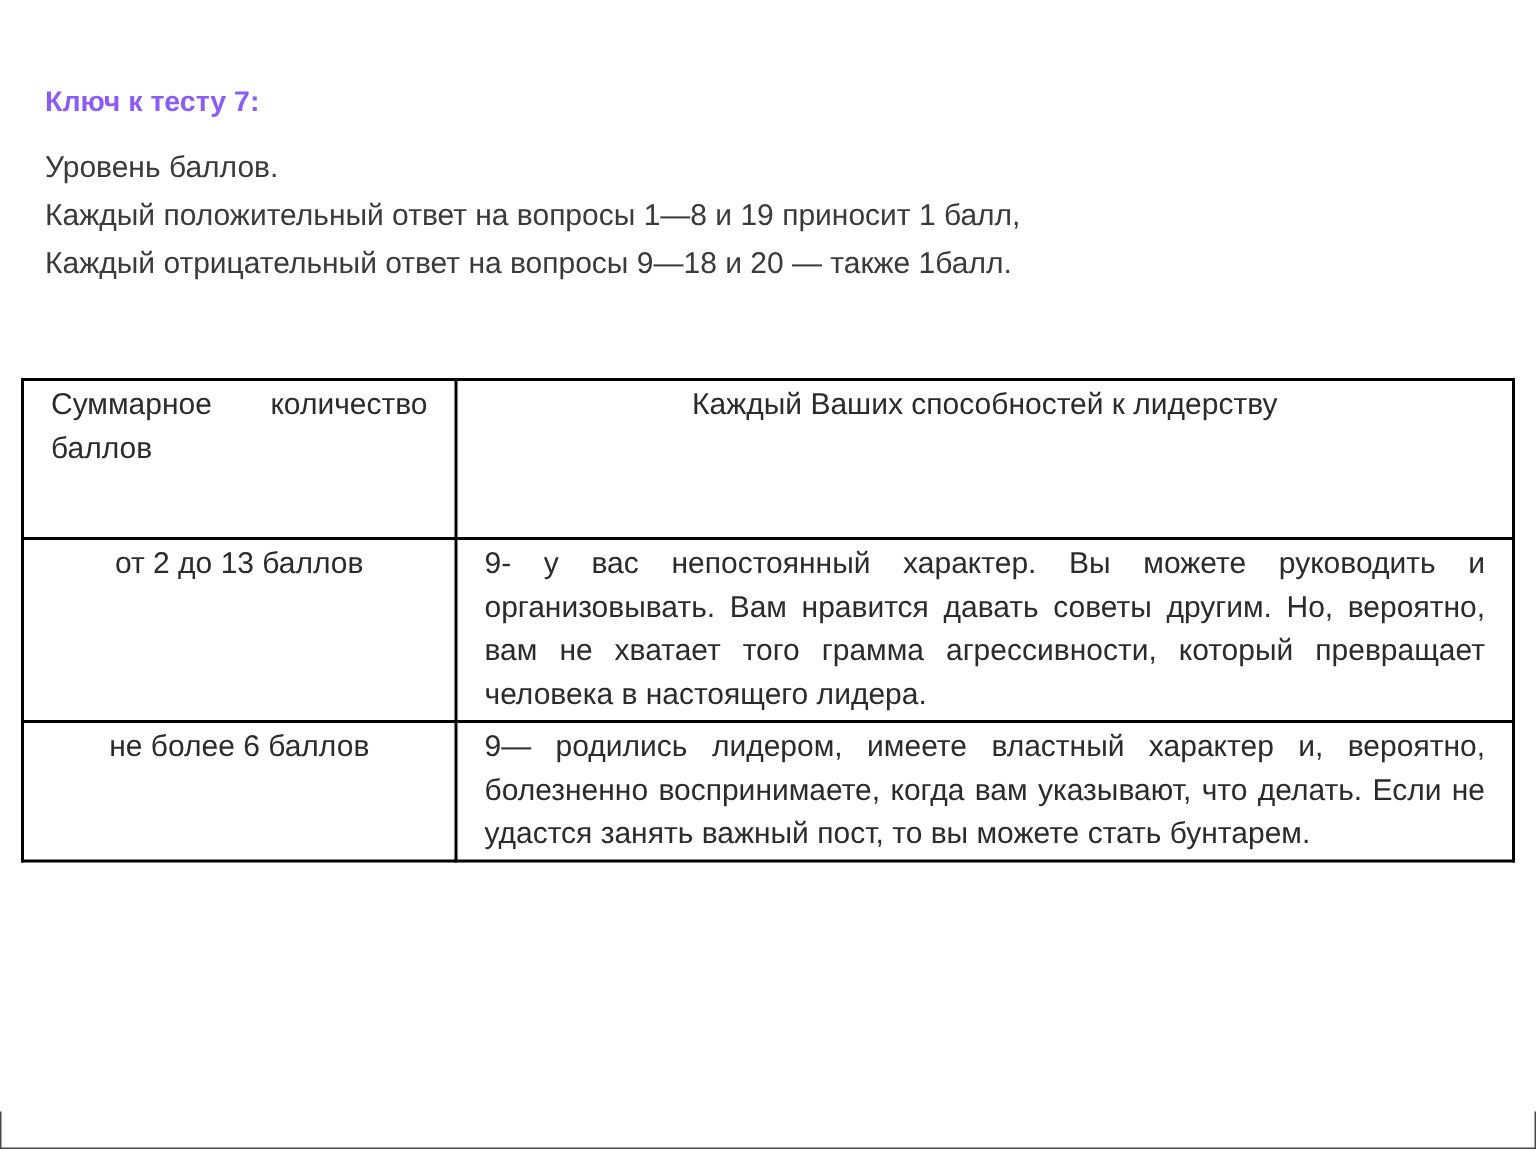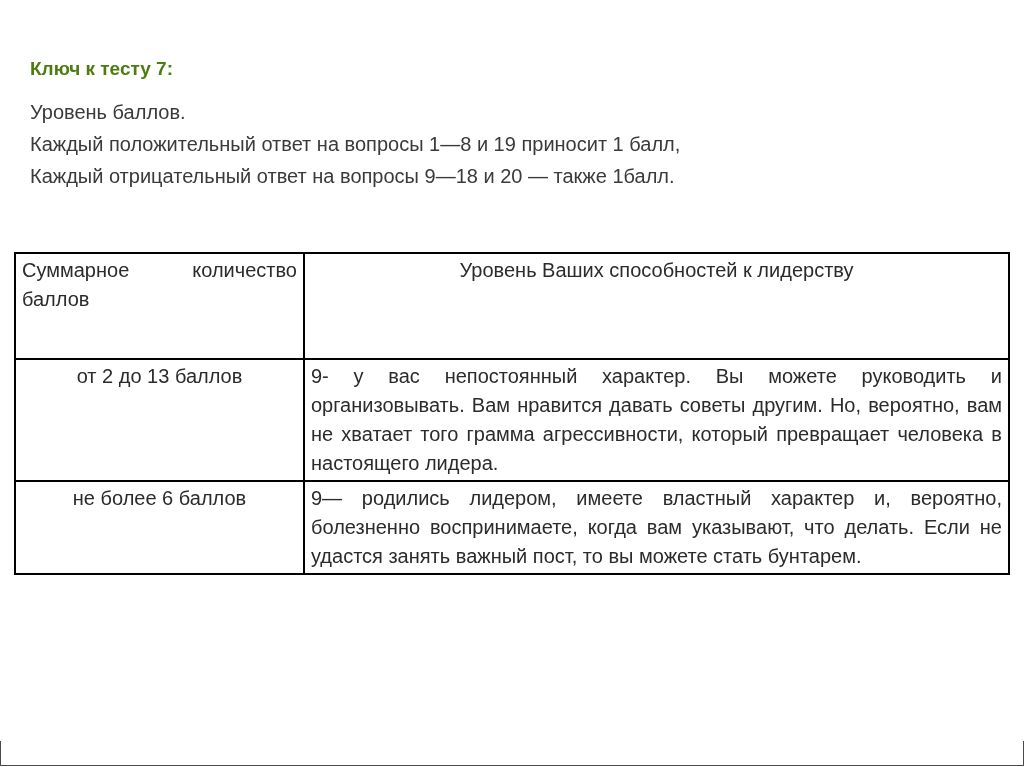--- a/index.html
+++ b/index.html
@@ -14,21 +14,21 @@
     color: #3a3a3a;
     position: relative;
     overflow: hidden;
   }
   .page-title {
     position: absolute;
     left: 30px;
     top: 58px;
     font-size: 19px;
     font-weight: bold;
-    color: #4d7c0f;
+    color: #8b5cf6;
   }
   .intro-block {
     position: absolute;
     left: 30px;
     top: 96px;
     font-size: 20px;
     line-height: 32px;
     color: #3a3a3a;
   }
   .table-wrap {
@@ -41,21 +41,21 @@
     width: 100%;
     border-collapse: collapse;
     table-layout: fixed;
     font-size: 20px;
     color: #2b2b2b;
   }
   table.key-table th,
   table.key-table td {
     border: 2px solid #000000;
     vertical-align: top;
-    padding: 2px 6px;
+    padding: 2px 18px;
     line-height: 29px;
     font-weight: normal;
   }
   col.score-col { width: 289px; }
   th.score-head {
     text-align: justify;
     font-weight: bold;
     height: 100px;
   }
   th.level-head {
@@ -108,21 +108,21 @@
 
 <div class="table-wrap">
   <table class="key-table">
     <colgroup>
       <col class="score-col">
       <col>
     </colgroup>
     <thead>
       <tr>
         <th class="score-head">Суммарное количество баллов</th>
-        <th class="level-head">Уровень Ваших способностей к лидерству</th>
+        <th class="level-head">Каждый Ваших способностей к лидерству</th>
       </tr>
     </thead>
     <tbody>
       <tr>
         <td class="score-cell">от 2 до 13 баллов</td>
         <td class="desc-cell">9- у вас непостоянный характер. Вы можете руководить и организовывать. Вам нравится давать советы другим. Но, вероятно, вам не хватает того грамма агрессивности, который превращает человека в настоящего лидера.</td>
       </tr>
       <tr>
         <td class="score-cell">не более 6 баллов</td>
         <td class="desc-cell">9— родились лидером, имеете властный характер и, вероятно, болезненно воспринимаете, когда вам указывают, что делать. Если не удастся занять важный пост, то вы можете стать бунтарем.</td>

